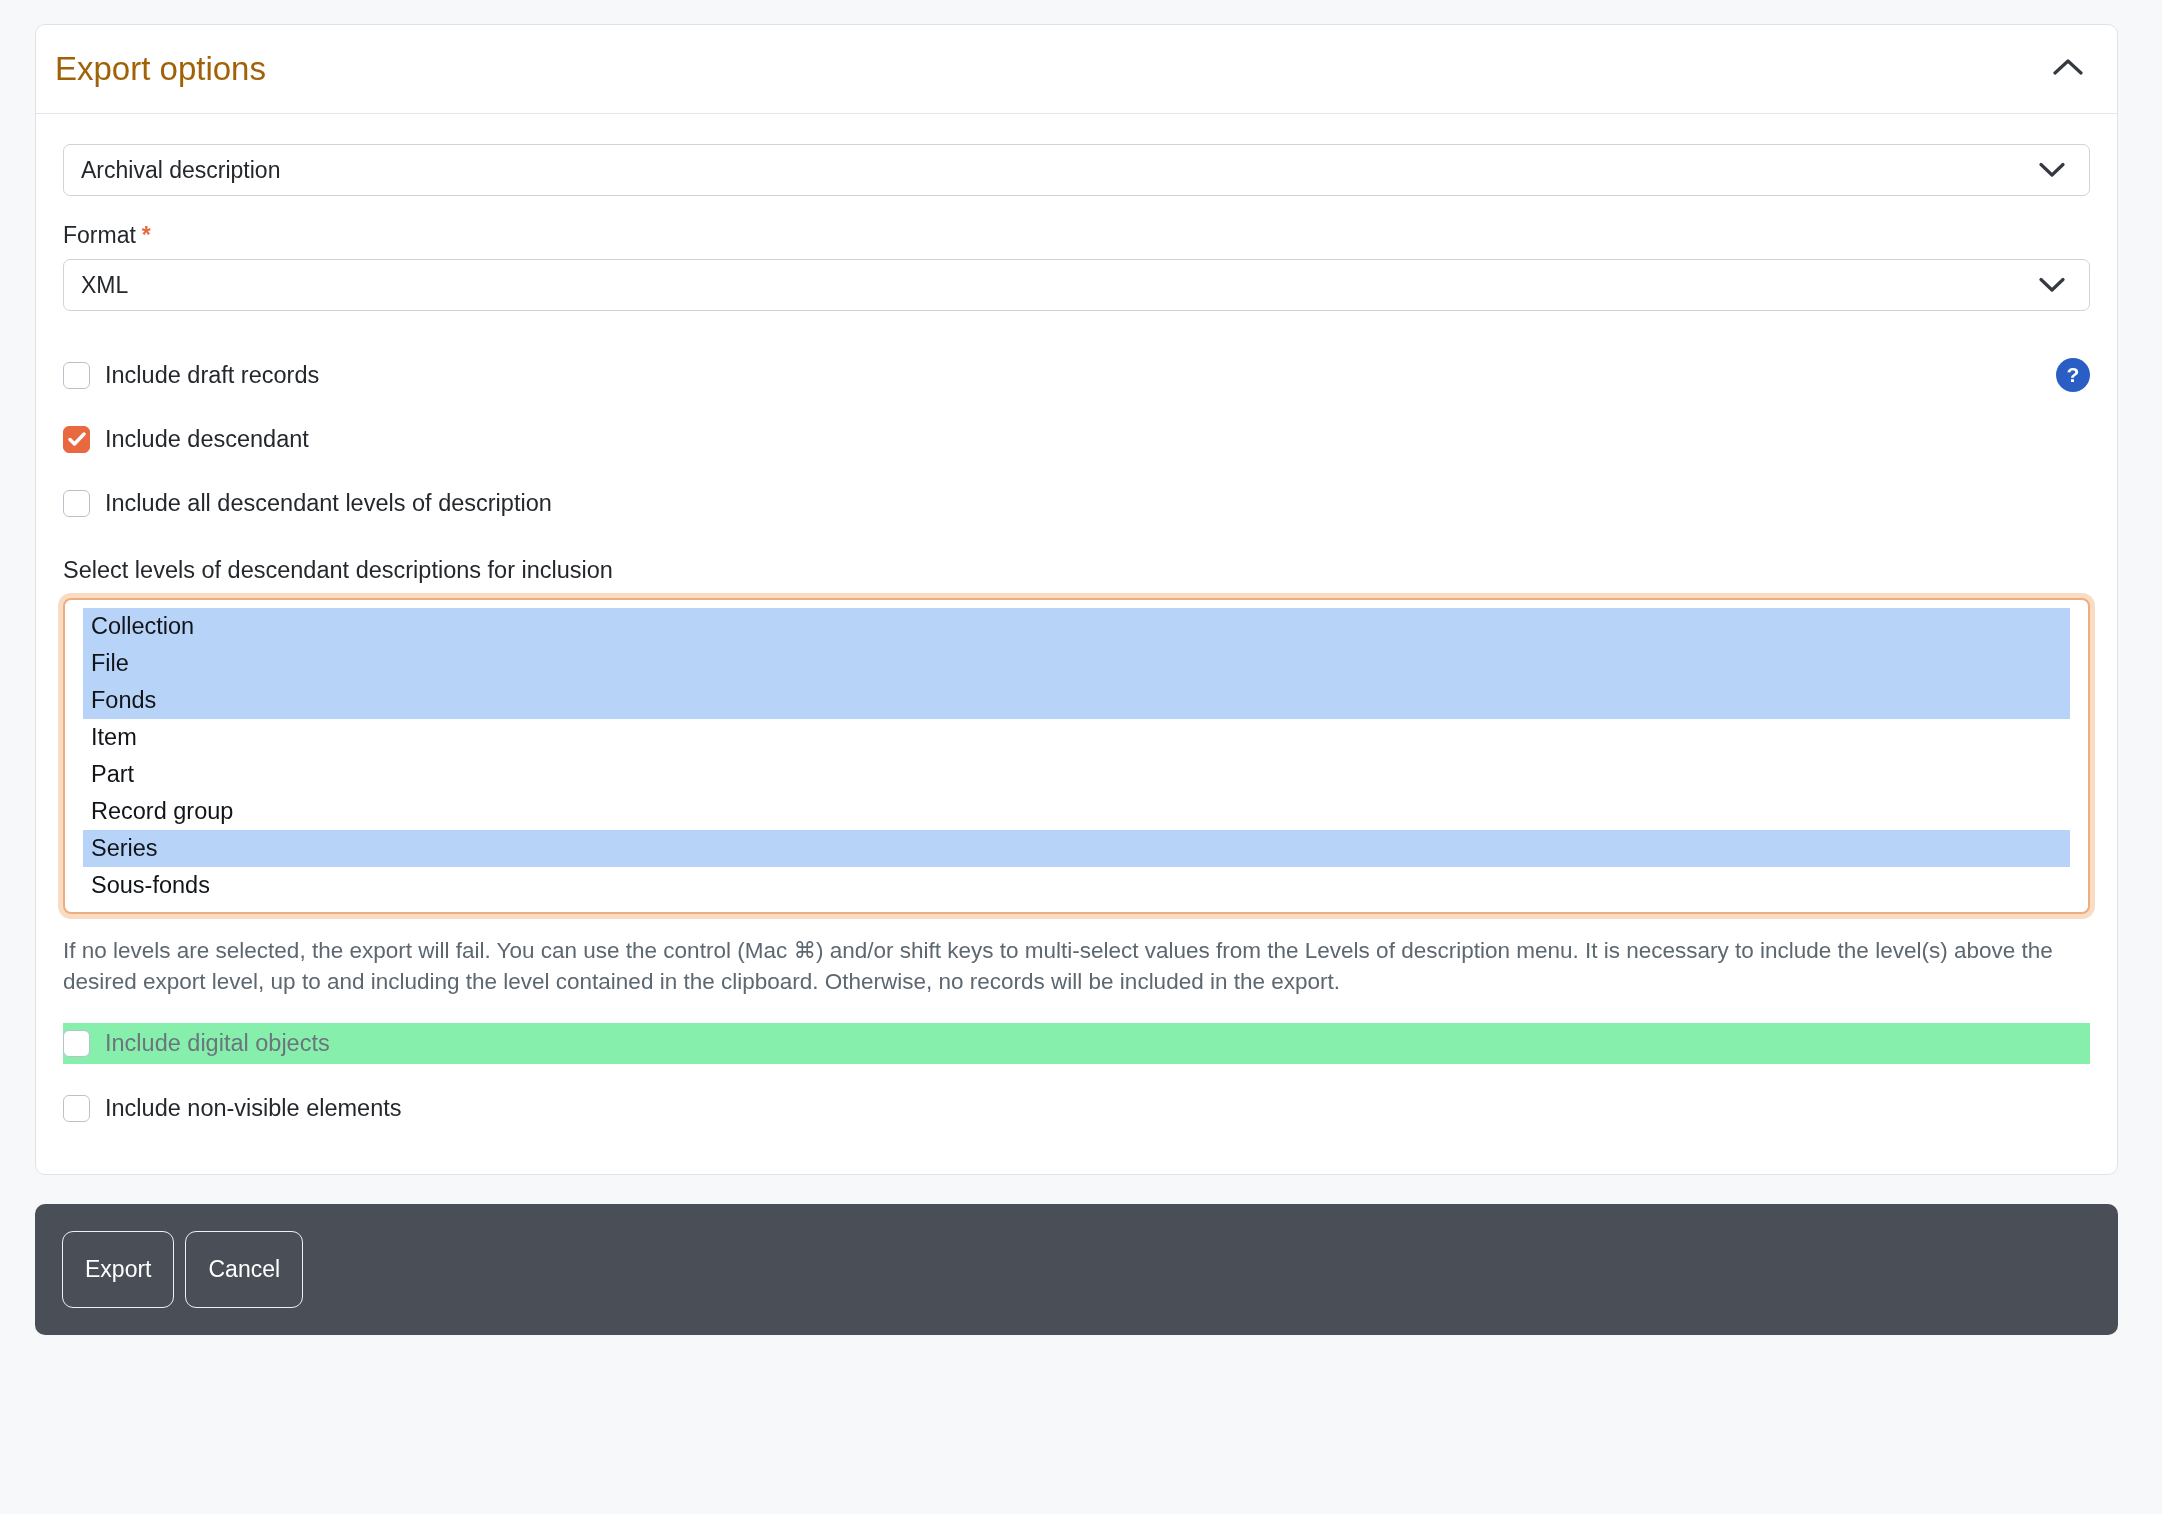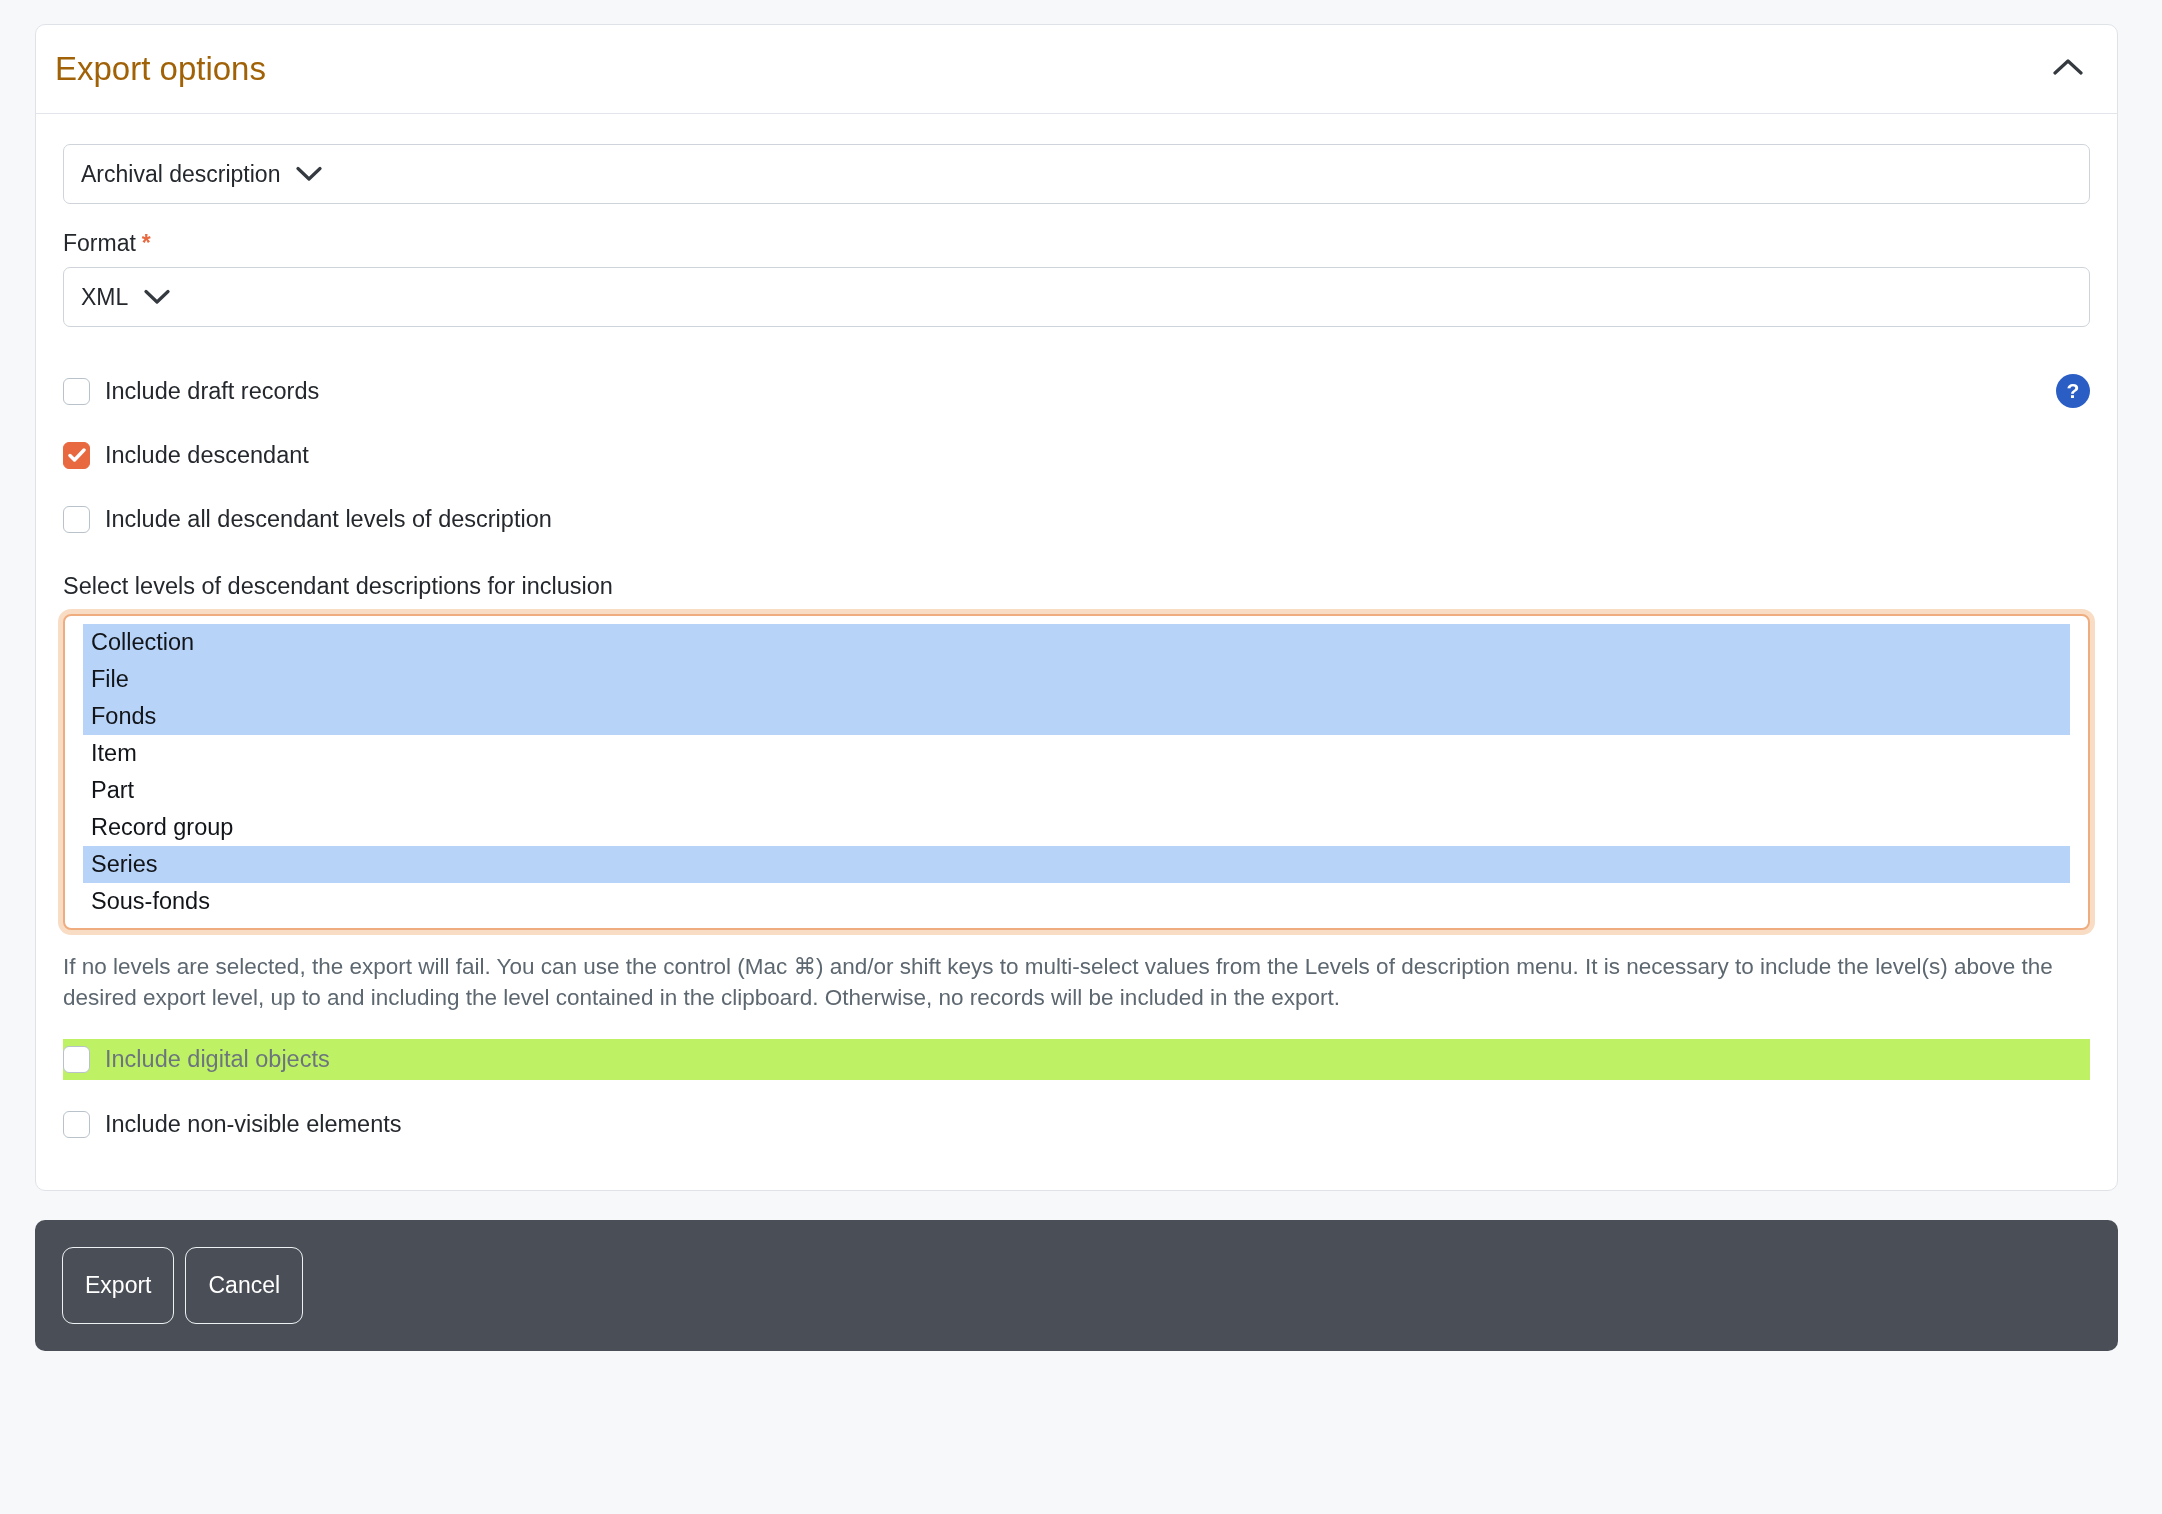--- a/index.html
+++ b/index.html
@@ -44,26 +44,27 @@
   .panel-body { padding: 30px 27px 48px 27px; }
 
   .field-label {
     font-size: 23px;
     margin-bottom: 10px;
     color: #24282d;
   }
   .required-star { color: #e8683f; font-weight: 700; margin-left: 6px; }
 
   .select-control {
-    height: 60px;
+    height: 52px;
     border: 1px solid #ced4da;
     border-radius: 7px;
     background: #fff;
     display: flex;
     align-items: center;
+    justify-content: space-between;
     padding: 0 24px 0 17px;
     font-size: 23px;
     cursor: pointer;
   }
   .select-control .chev { flex: 0 0 auto; margin-left: 16px; }
   .mb26 { margin-bottom: 26px; }
   .mb46 { margin-bottom: 46px; }
 
   
   .checkbox-row {
@@ -92,21 +93,21 @@
     border-radius: 50%;
     background: #2b5ec5;
     color: #fff;
     font-size: 21px;
     font-weight: 700;
     display: flex; align-items: center; justify-content: center;
     cursor: pointer;
     user-select: none;
   }
   .checkbox-row.banded {
-    background: #bef264;
+    background: #86efac;
     margin-bottom: 26px;
     padding: 7px 0;
   }
 
   
   .levels-label { font-size: 23.5px; margin: 36px 0 14px 0; }
   .listbox {
     border: 2px solid #efad7f;
     box-shadow: 0 0 0 5px #f9dcc4;
     border-radius: 8px;

